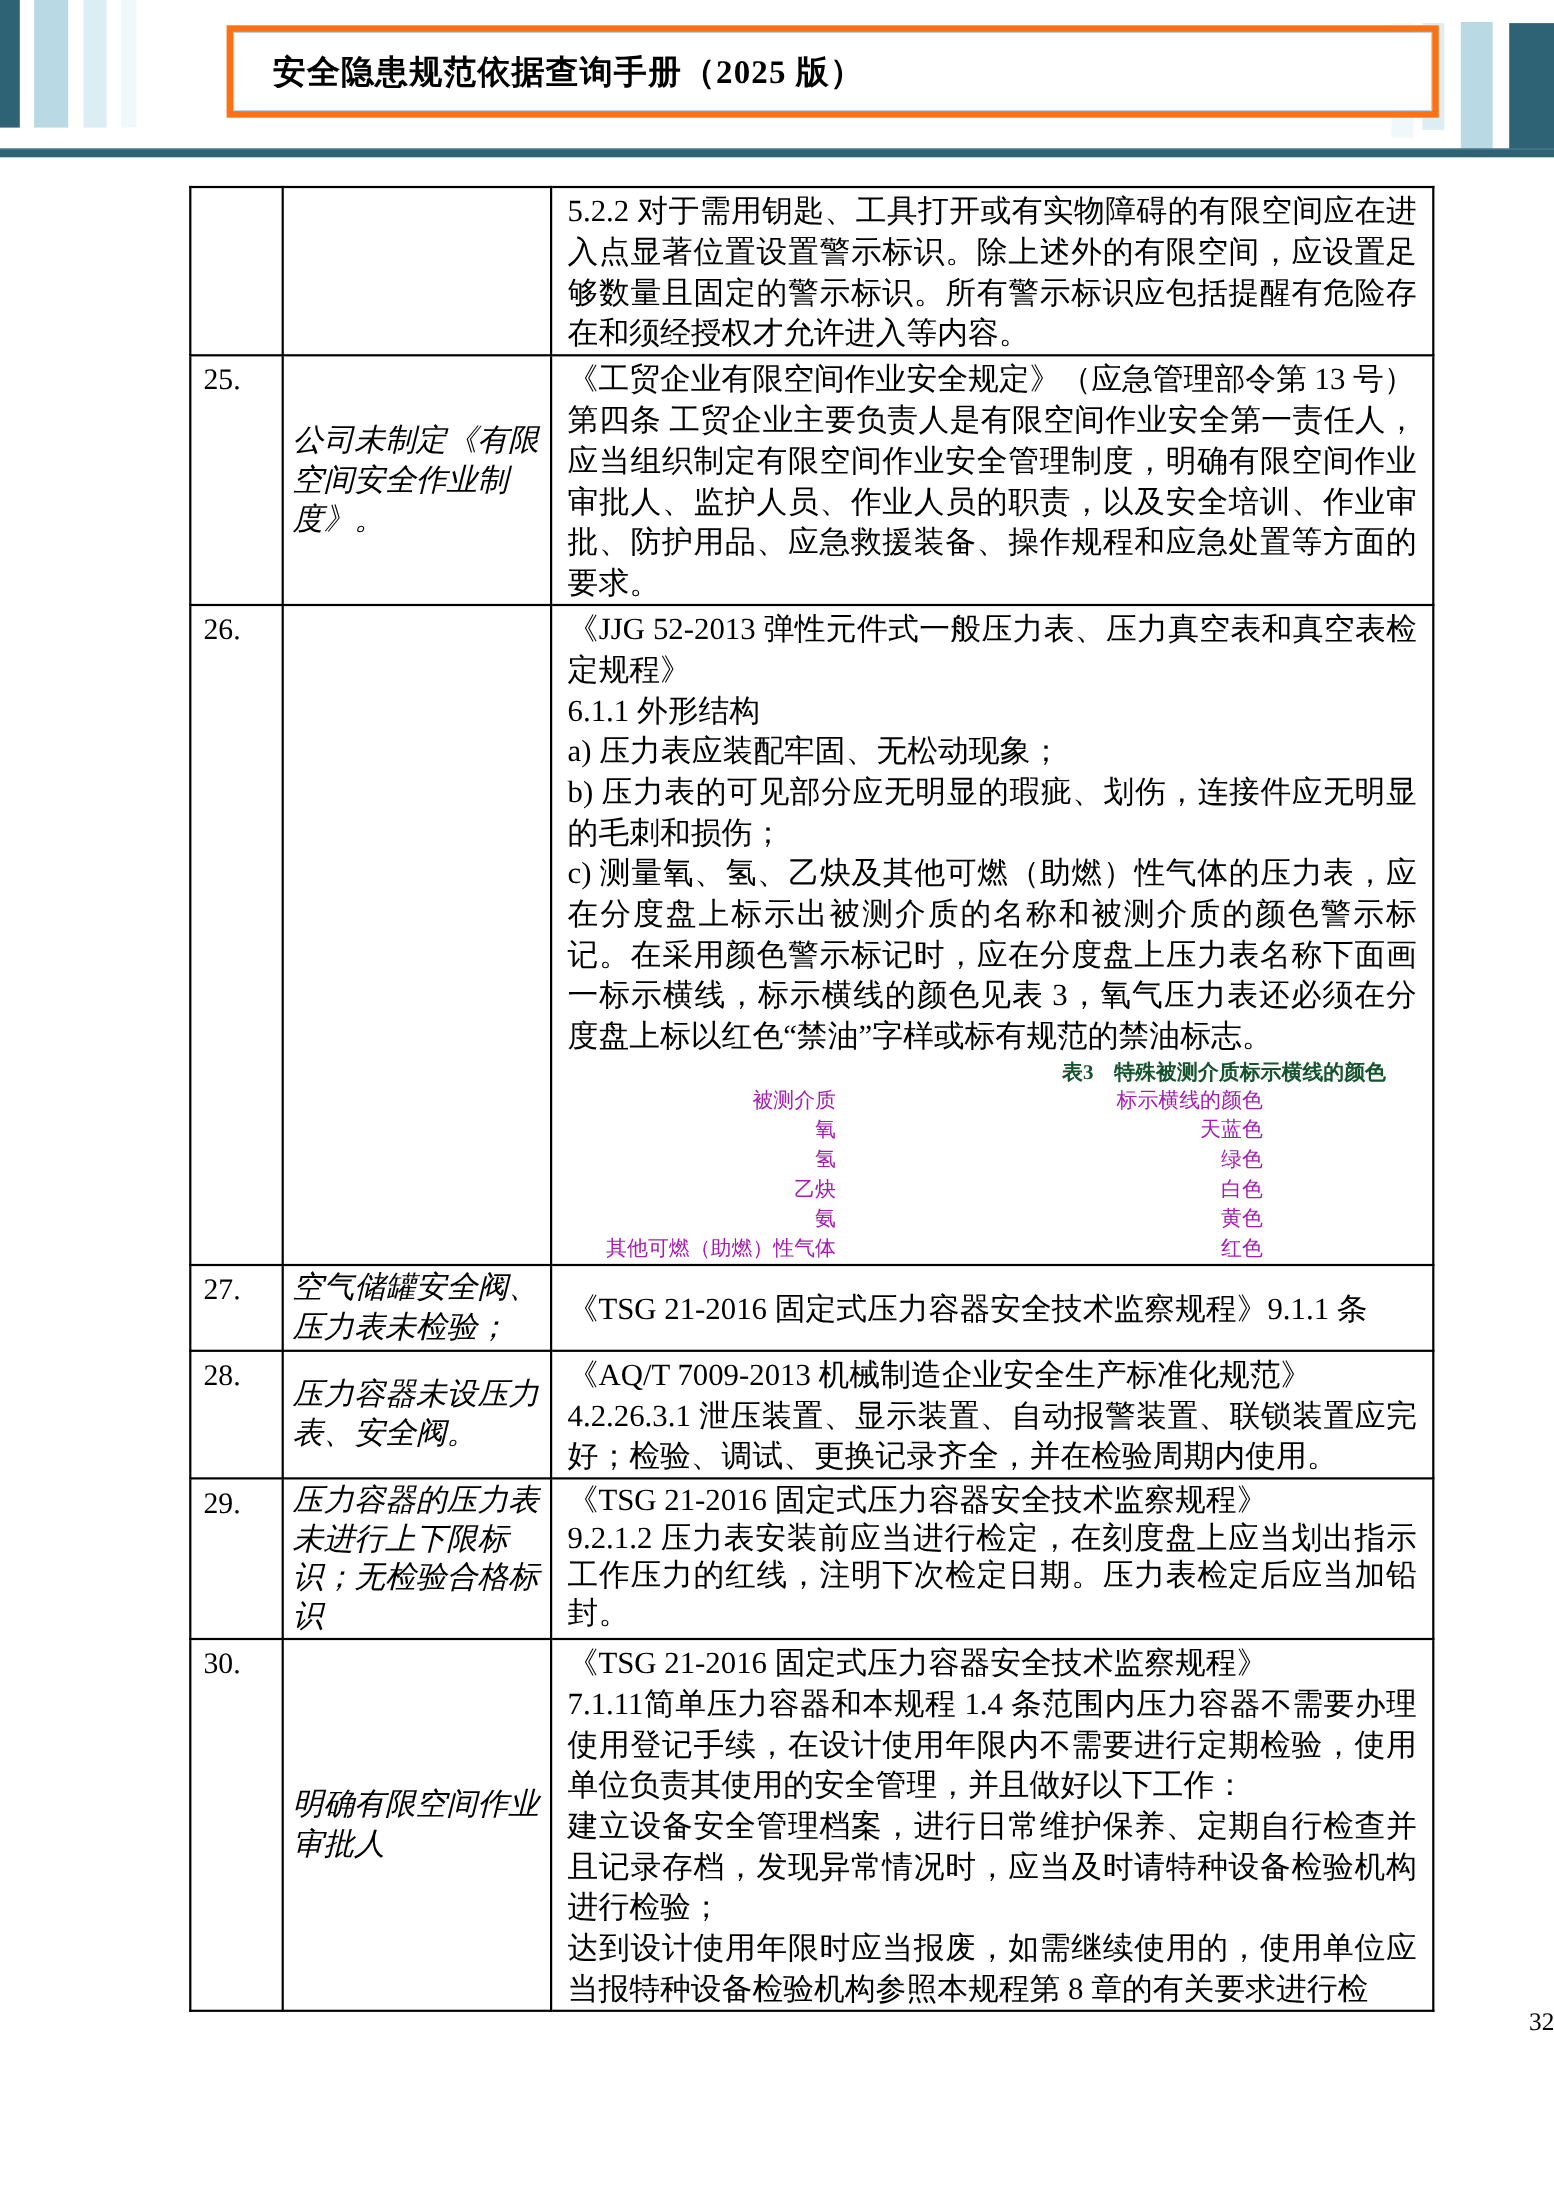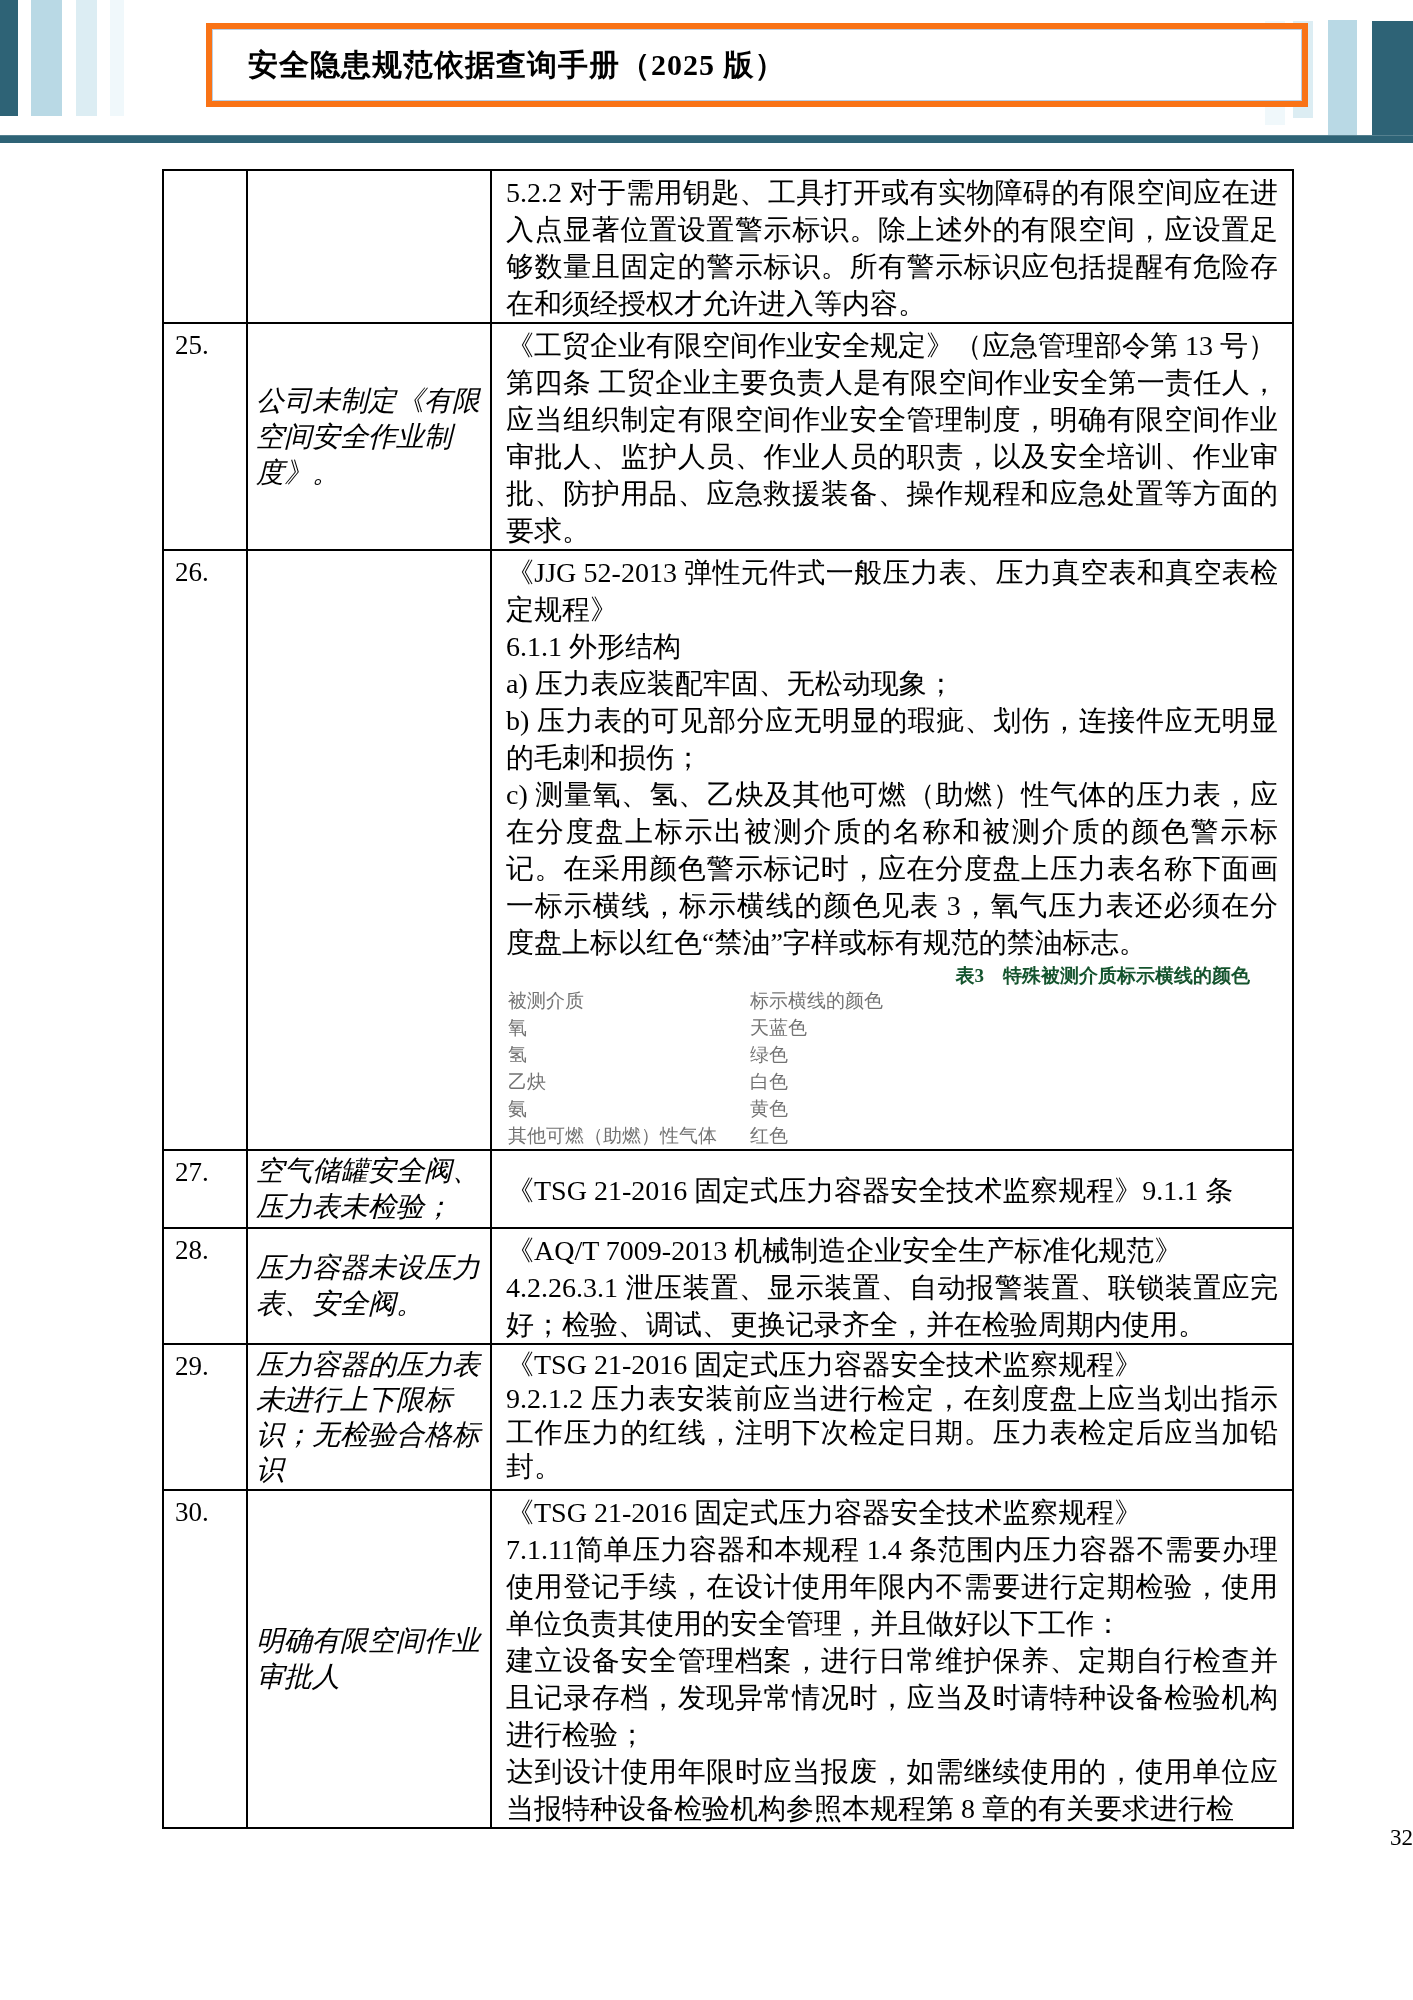--- a/index.html
+++ b/index.html
@@ -26,21 +26,21 @@
   .title-box{
     left:206px;top:23px;width:1102px;height:84px;box-sizing:border-box;
     border:6px solid #f97316;box-shadow:inset 0 0 0 1px #b9cfe4;
     display:flex;align-items:center;background:#fff;
   }
   .title-box .title-text{
     margin-left:36px;font-size:30px;font-weight:bold;letter-spacing:1px;
   }
   
   .doc-table{
-    position:absolute;left:162px;top:169px;width:1130px;
+    position:absolute;left:172px;top:169px;width:1130px;
     border-collapse:collapse;table-layout:fixed;
   }
   .doc-table td{
     border:2px solid #000;box-sizing:border-box;overflow:hidden;
   }
   .num-cell{
     vertical-align:top;padding:4px 2px 0 11px;font-size:27px;line-height:34px;
   }
   .desc-cell{
     vertical-align:middle;padding:2px 8px;font-size:28px;line-height:36px;font-style:italic;
@@ -53,22 +53,22 @@
   .basis-center p{text-align:left;}
   
   .mini-caption{
     margin:4px 28px 0 0;text-align:right;font-size:19px;font-weight:bold;
     color:#14532d;line-height:22px;
   }
   .mini-table{
     border-collapse:collapse;table-layout:fixed;width:630px;margin:0 0 0 2px;
   }
   .mini-table td{
-    border:none;text-align:left;font-size:19px;line-height:27px;
-    color:#737373;padding:0;font-weight:normal;
+    border:none;text-align:right;font-size:19px;line-height:27px;
+    color:#a21caf;padding:0;font-weight:normal;
   }
   
   .page-number{
     position:absolute;left:0;top:1825px;width:1413px;text-align:right;
     font-size:23px;
   }
 </style>
 </head>
 <body>
 

